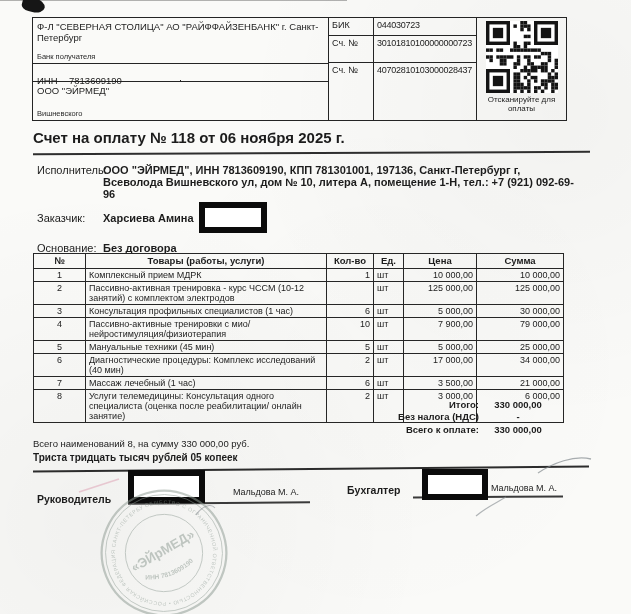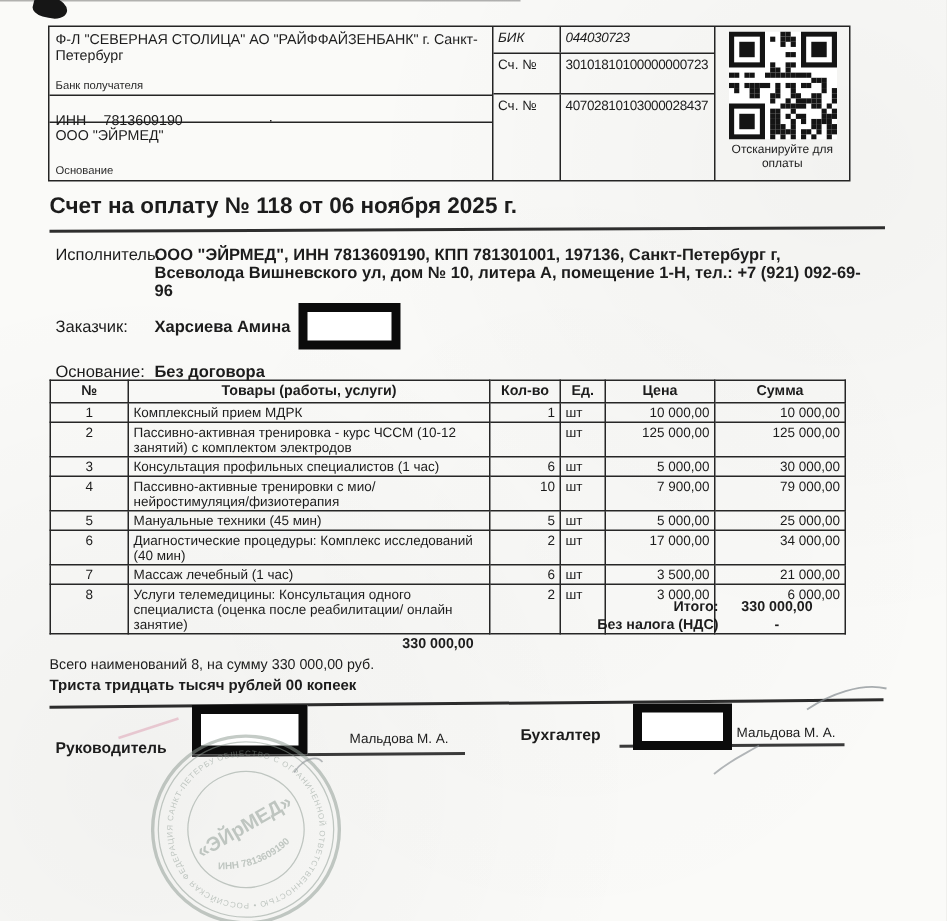--- a/index.html
+++ b/index.html
@@ -27,21 +27,21 @@
   .bt-innkpp { height:18px; border-bottom:1.4px solid #242424; display:flex; }
   .bt-inn { width:148px; border-right:1.4px solid #242424; display:flex; align-items:center; padding:0 4px;margin-top:16px; }
   .bt-kpp { flex:1; display:flex; align-items:center; padding:0 4px; }
   .bt-lbl { width:32px; }
   .bt-val { }
   .bt-payee { flex:1; position:relative; padding:3px 4px; }
   .bt-mid { width:148px; border-right:1.4px solid #242424; display:flex; flex-direction:column; }
   .bt-row { display:flex; }
   .bt-mid-lbl { width:45px; border-right:1.2px solid #242424; padding:2px 3px 0 3px; font-size:9px; }
   .bt-mid-val { flex:1; padding:2px 0 0 3px; font-size:9px; letter-spacing:-0.25px; white-space:nowrap; }
-  .bt-row-bik  { height:18px; border-bottom:1.2px solid #242424;font-style:italic; }
+  .bt-row-bik  { height:18px; border-bottom:1.2px solid #242424; }
   .bt-row-corr { height:27px; border-bottom:1.2px solid #242424; }
   .bt-row-acct { flex:1; }
   .bt-qr { flex:1; display:flex; flex-direction:column; align-items:center; padding-top:3px; }
   .qr { width:72px; height:72px; }
   .qr-caption { font-size:8px; text-align:center; line-height:9px; width:80px; margin-top:2px; }
 
   
   .doc-title { position:absolute; left:33px; top:129px; font-size:15px; font-weight:bold; }
   .title-rule { position:absolute; left:33px; top:152px; width:557px; height:2px;
     background:#2e2e2e; transform:rotate(-0.25deg); }
@@ -105,21 +105,21 @@
         <div class="bt-caption">Банк получателя</div>
       </div>
       <div class="bt-innkpp">
         <div class="bt-inn">
           <span class="bt-lbl">ИНН</span>
           <span class="bt-val">7813609190</span>
         </div>
       </div>
       <div class="bt-payee">
         <div>ООО "ЭЙРМЕД"</div>
-        <div class="bt-caption">Основание</div>
+        <div class="bt-caption">Вишневского</div>
       </div>
     </div>
     <div class="bt-mid">
       <div class="bt-row bt-row-bik">
         <span class="bt-mid-lbl">БИК</span>
         <span class="bt-mid-val">044030723</span>
       </div>
       <div class="bt-row bt-row-corr">
         <span class="bt-mid-lbl">Сч. №</span>
         <span class="bt-mid-val">30101810100000000723</span>
@@ -375,26 +375,27 @@
   <div class="totals">
     <div class="totals-row">
       <span class="totals-label">Итого:</span>
       <span class="totals-value">330 000,00</span>
     </div>
     <div class="totals-row">
       <span class="totals-label">Без налога (НДС)</span>
       <span class="totals-value">-</span>
     </div>
     <div class="totals-row">
+      <span class="totals-label">Всего к оплате:</span>
       <span class="totals-value">330 000,00</span>
     </div>
   </div>
 
   <div class="summary-1">Всего наименований 8, на сумму 330 000,00 руб.</div>
-  <div class="summary-2">Триста тридцать тысяч рублей 00 копеек</div>
+  <div class="summary-2">Триста тридцать тысяч рублей 05 копеек</div>
 
   <div class="sig-rule"></div>
   <div class="sig-label lbl-director">Руководитель</div>
   <div class="sig-line line-director"></div>
   <div class="redact-box box-director"></div>
   <div class="sig-name name-director">Мальдова М. А.</div>
   <div class="sig-label lbl-accountant">Бухгалтер</div>
   <div class="sig-line line-accountant"></div>
   <div class="redact-box box-accountant"></div>
   <div class="sig-name name-accountant">Мальдова М. А.</div>

